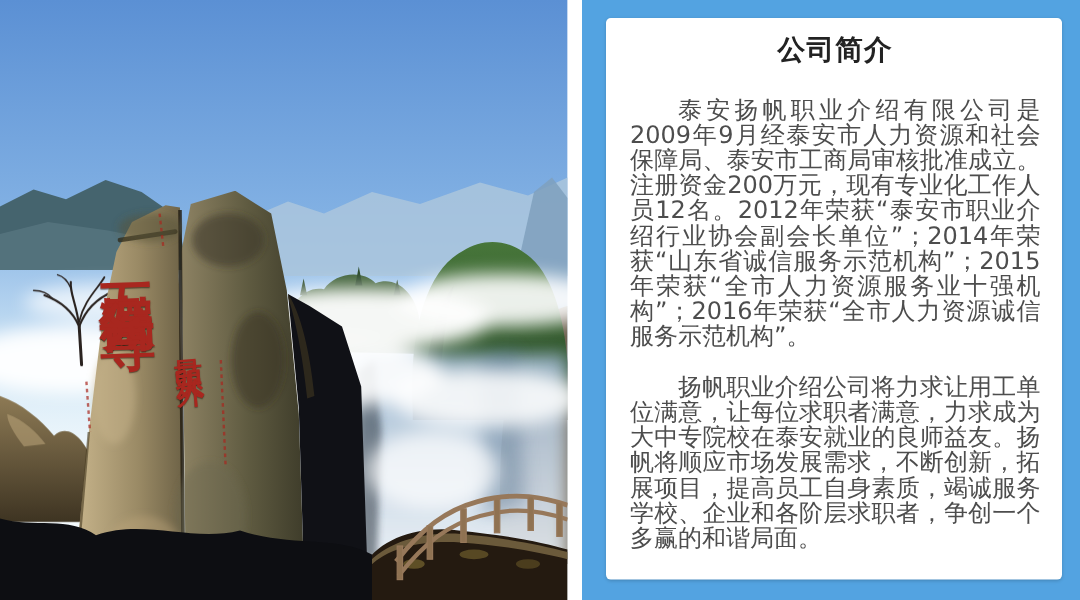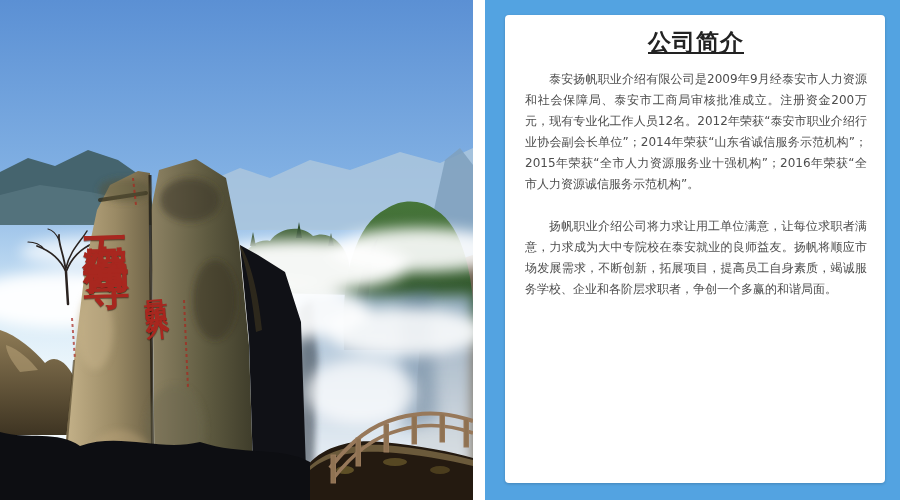--- a/index.html
+++ b/index.html
@@ -14,23 +14,23 @@
                text-shadow:0 1px 1px rgba(30,15,5,.55);}
   .inscription-main{left:82px;top:200px;font-size:46px;letter-spacing:8px;transform:rotate(-2deg);}
   .inscription-secondary{left:144px;top:281px;font-size:23px;letter-spacing:6px;transform:rotate(-5deg);
                          text-shadow:0 1px 1px rgba(30,15,5,.45);}
 
   
   .panel{position:absolute;left:485px;top:0;width:415px;height:500px;background:#53a3e1;}
   .card{position:absolute;left:20px;top:15px;right:15px;bottom:17px;background:#ffffff;
         border-radius:4px;box-shadow:0 1px 3px rgba(0,0,0,.18);
         padding:12px 18px 8px 20px;box-sizing:border-box;overflow:hidden;}
-  .card h1{margin:2px 0 12px 0;font-size:23px;line-height:1.2;text-align:center;
-           color:#222222;font-weight:bold;letter-spacing:1px;text-decoration:underline;}
-  .card p{margin:0 0 21px 0;font-size:12px;line-height:21px;color:#4d4d4d;
+  .card h1{margin:2px 0 24px 0;font-size:23px;line-height:1.2;text-align:center;
+           color:#222222;font-weight:bold;letter-spacing:1px;}
+  .card p{margin:0 0 21px 0;font-size:20px;line-height:21px;color:#4d4d4d;
           text-align:justify;text-indent:2em;}
 </style>
 </head>
 <body>
 
 <div class="page">
 
   <div class="photo">
     <svg width="473" height="500" viewBox="0 0 473 500">
       <defs>

